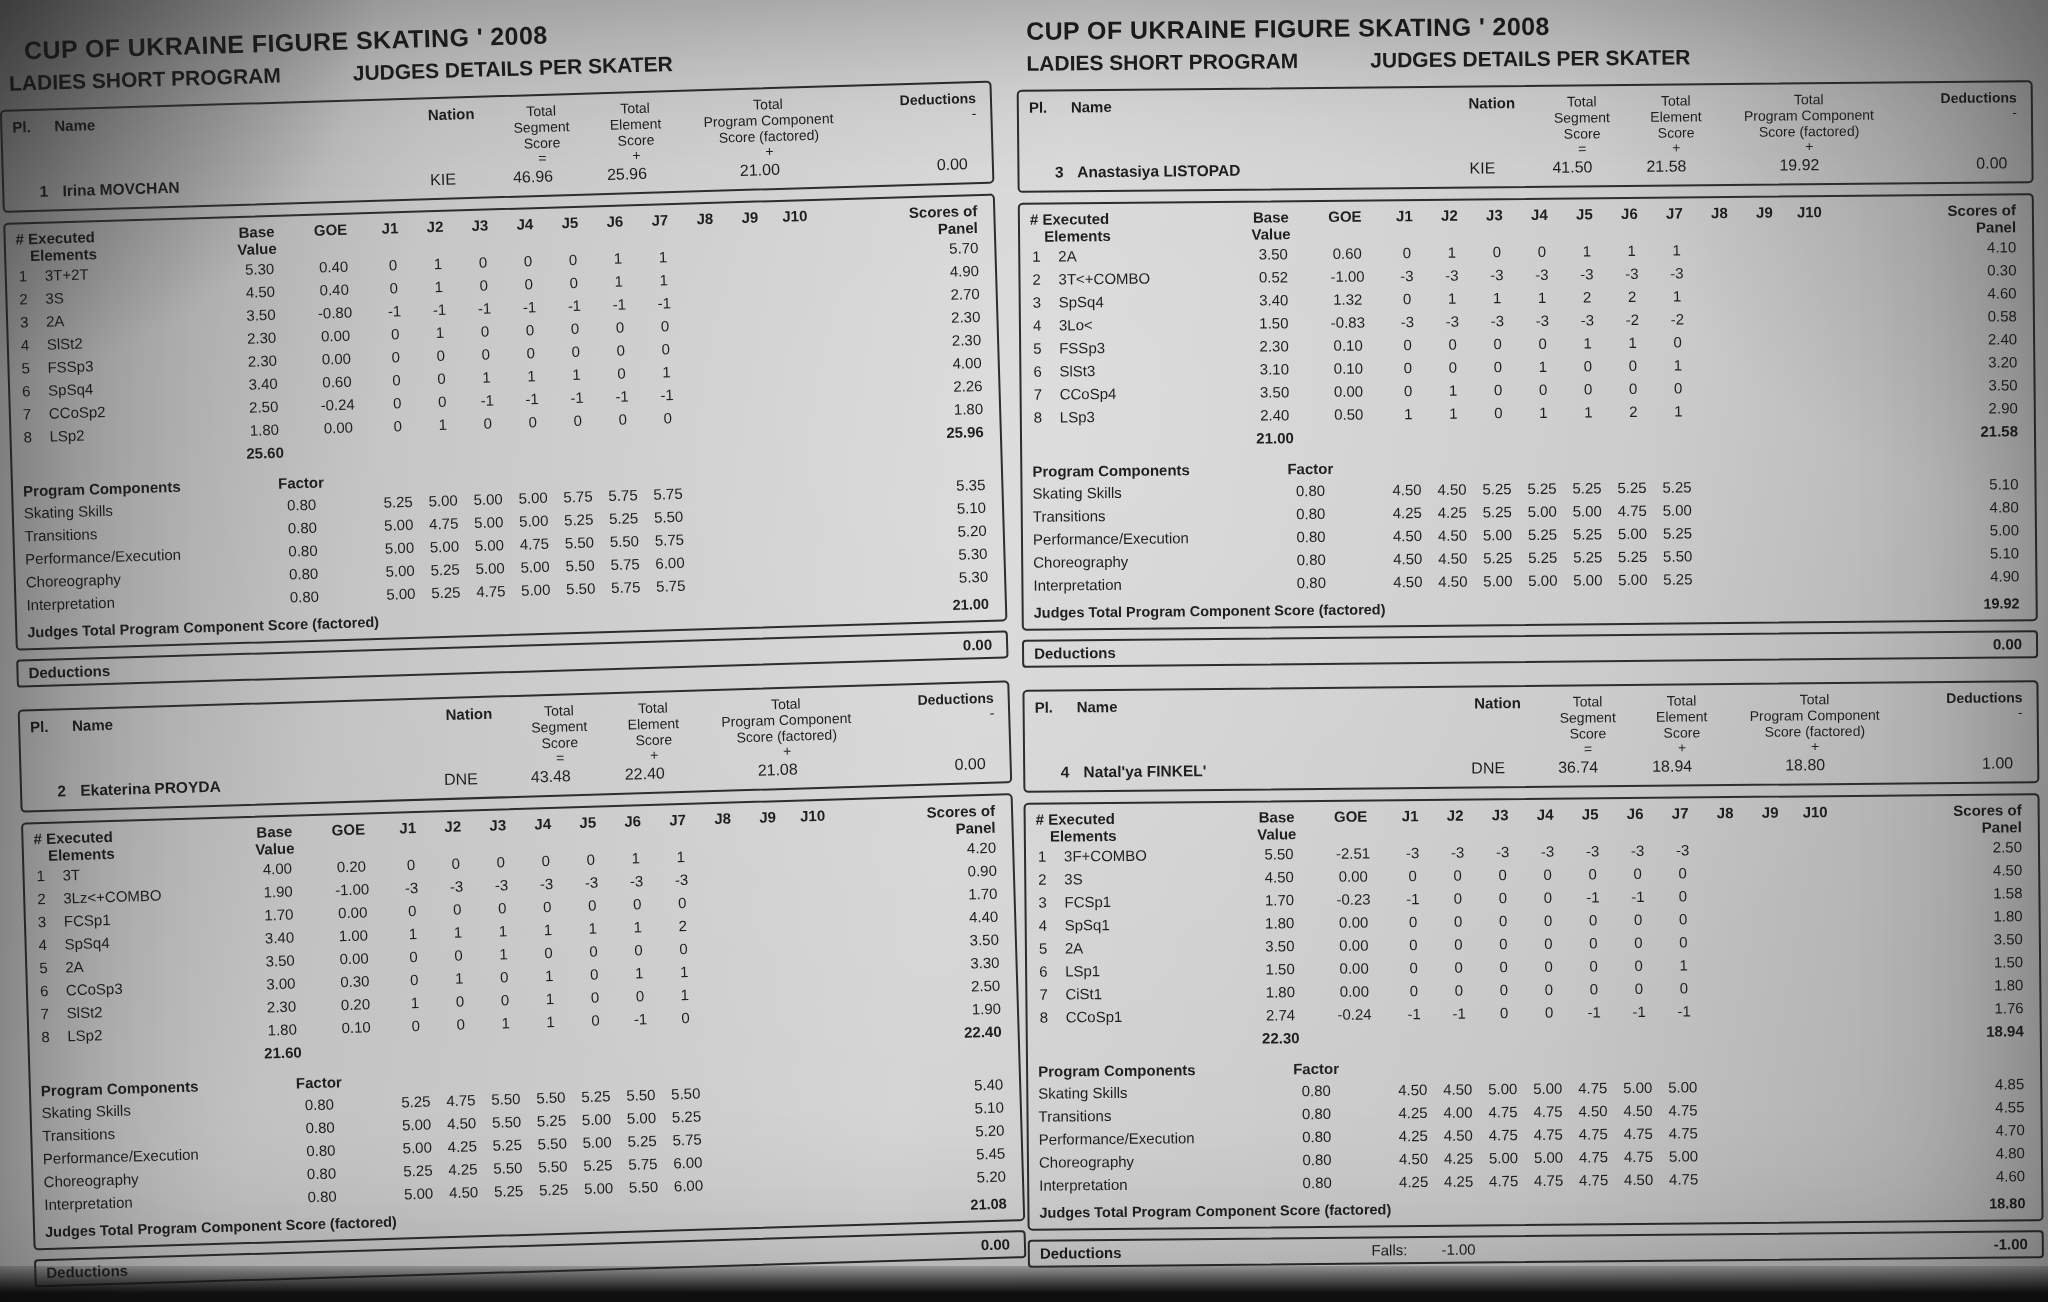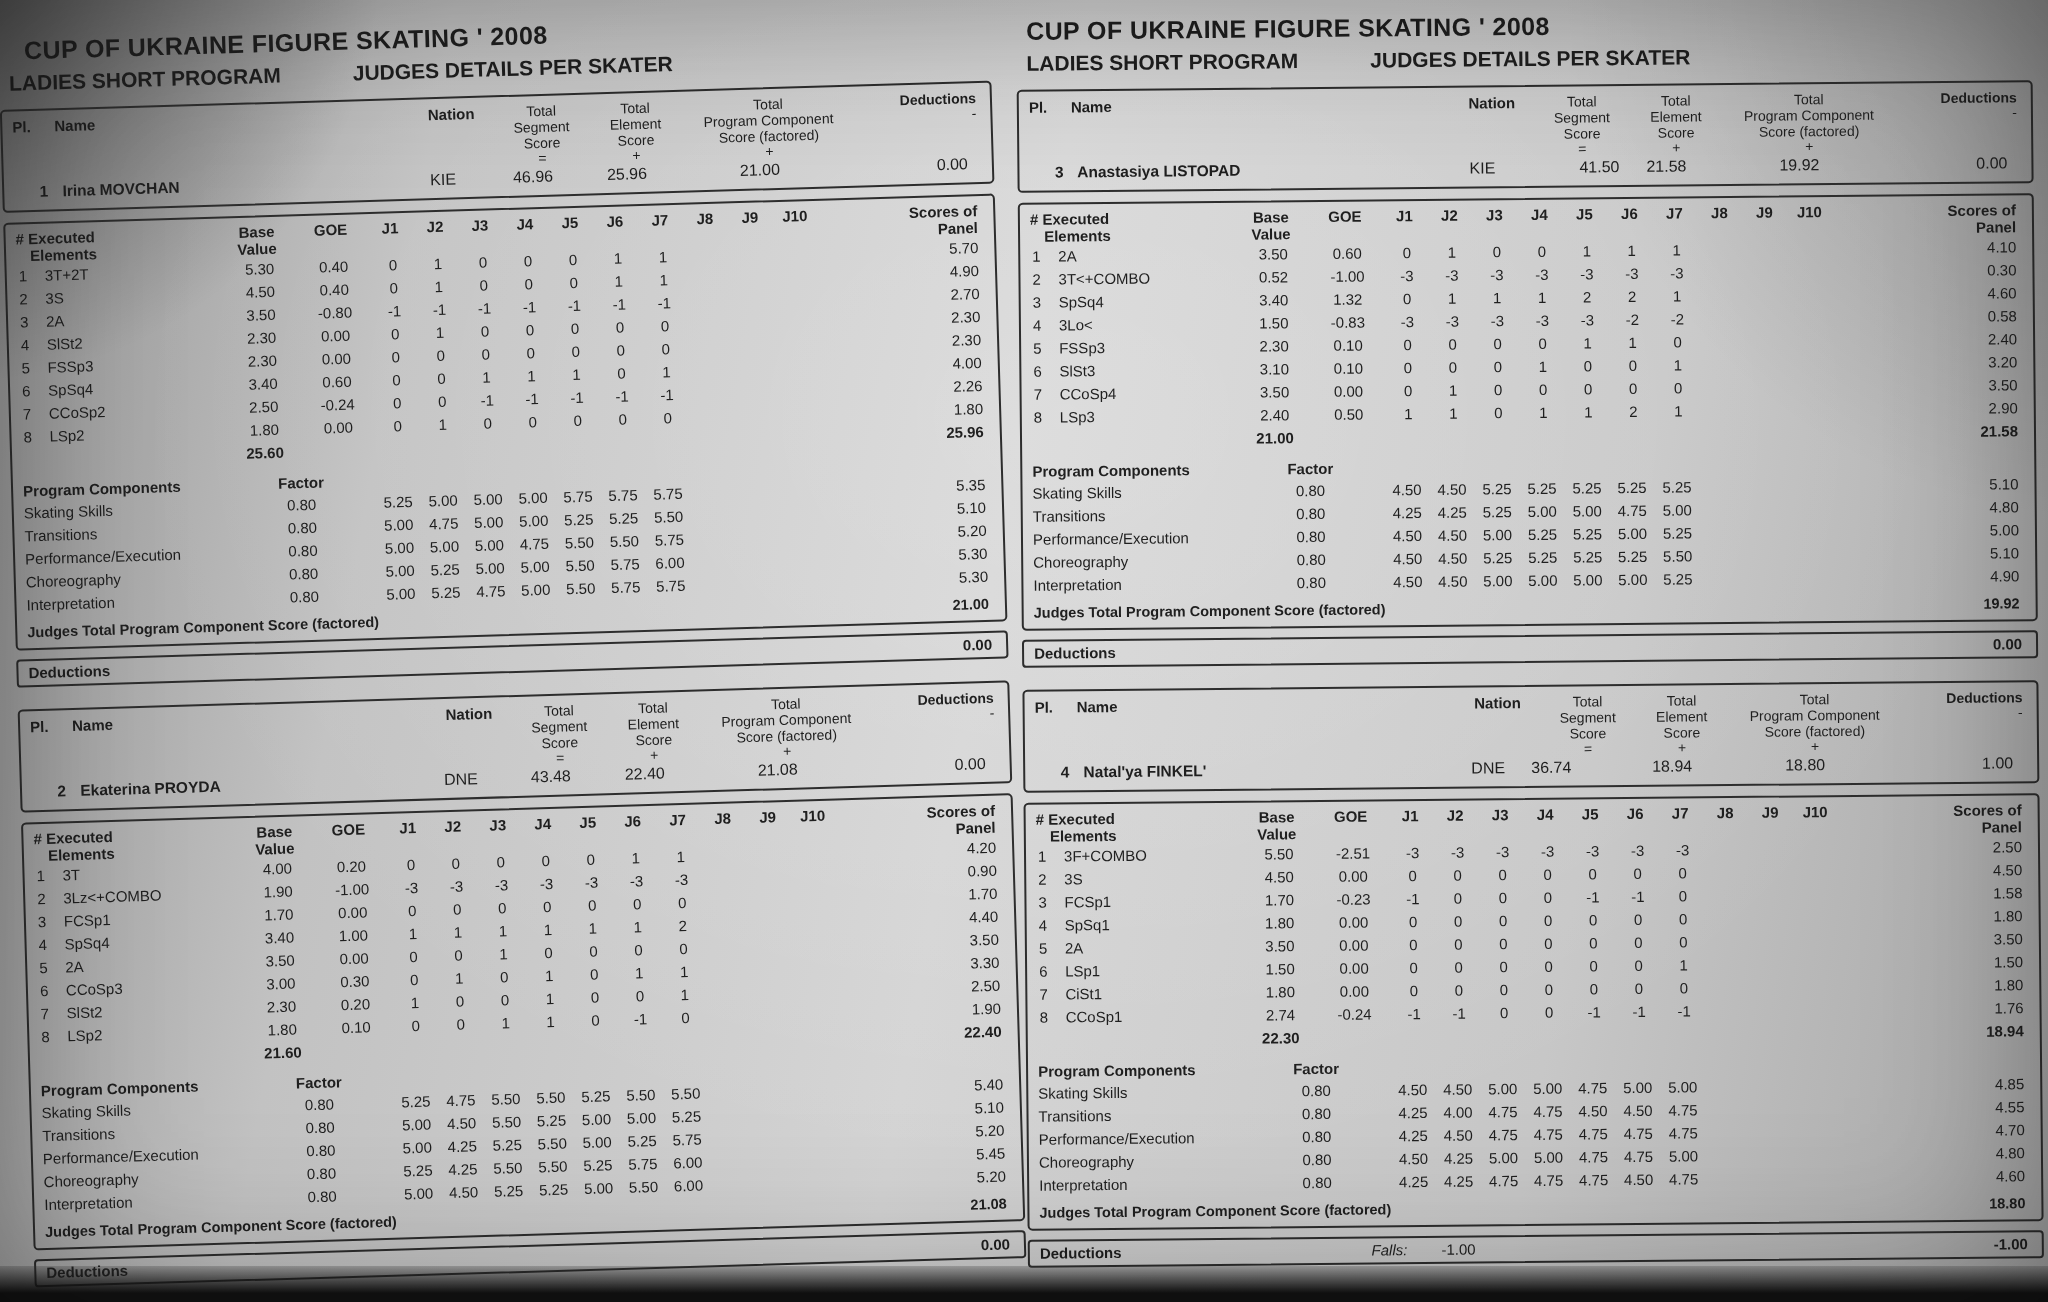--- a/index.html
+++ b/index.html
@@ -55,21 +55,21 @@
   .c-pclabel{width:204px;}
   .c-factor{width:148px;text-align:center;}
   .component-row .c-compname{width:204px;}
   .component-row .c-factorv{width:148px;text-align:center;}
   .jtotal-row{display:flex;font-weight:bold;font-size:14.5px;margin-top:6px;line-height:20px;}
   .jt-label{flex:1;}
   .jt-value{text-align:right;padding-right:8px;}
   
   .ded-box{border:2px solid #2d2d2d;border-radius:4px;margin-top:9px;padding:3px 8px 4px 10px;
     display:flex;font-size:15px;font-weight:bold;align-items:baseline;}
-  .falls-label{margin-left:250px;font-weight:normal;font-style:italic;}
+  .falls-label{margin-left:250px;font-weight:normal;}
   .falls-value{margin-left:34px;font-weight:normal;}
   .ded-value{flex:1;text-align:right;padding-right:6px;}
 </style>
 </head>
 <body>
 
 <div class="photo">
   <div class="page page-left">
     <div class="title">CUP OF UKRAINE FIGURE SKATING ' 2008</div>
     <div class="subrow">
@@ -770,21 +770,21 @@
           <div class="lbl" style="font-size:14px;">Deductions</div>
           <div class="op">-</div>
         </div>
       </div>
       <div class="vrow">
         <div class="v-name">
           <span class="v-place">3</span>
           <span>Anastasiya LISTOPAD</span>
         </div>
         <div class="col-nation v">KIE</div>
-        <div class="col-seg v" style="text-align:right;">41.50</div>
+        <div class="col-seg v" style="text-align:center;">41.50</div>
         <div class="col-el v" style="text-align:center;">21.58</div>
         <div class="col-comp v" style="text-align:center;">19.92</div>
         <div class="col-ded v" style="padding-right:14px;">0.00</div>
       </div>
     </div>
 
     <div class="elem-box">
       <div class="ehead">
         <div class="c-execut">
           <div># Executed</div>
@@ -1098,21 +1098,21 @@
           <div class="lbl" style="font-size:14px;">Deductions</div>
           <div class="op">-</div>
         </div>
       </div>
       <div class="vrow">
         <div class="v-name">
           <span class="v-place">4</span>
           <span>Natal'ya FINKEL'</span>
         </div>
         <div class="col-nation v">DNE</div>
-        <div class="col-seg v" style="text-align:left;">36.74</div>
+        <div class="col-seg v" style="text-align:center;">36.74</div>
         <div class="col-el v" style="text-align:center;">18.94</div>
         <div class="col-comp v" style="text-align:center;">18.80</div>
         <div class="col-ded v" style="padding-right:14px;">1.00</div>
       </div>
     </div>
 
     <div class="elem-box">
       <div class="ehead">
         <div class="c-execut">
           <div># Executed</div>

